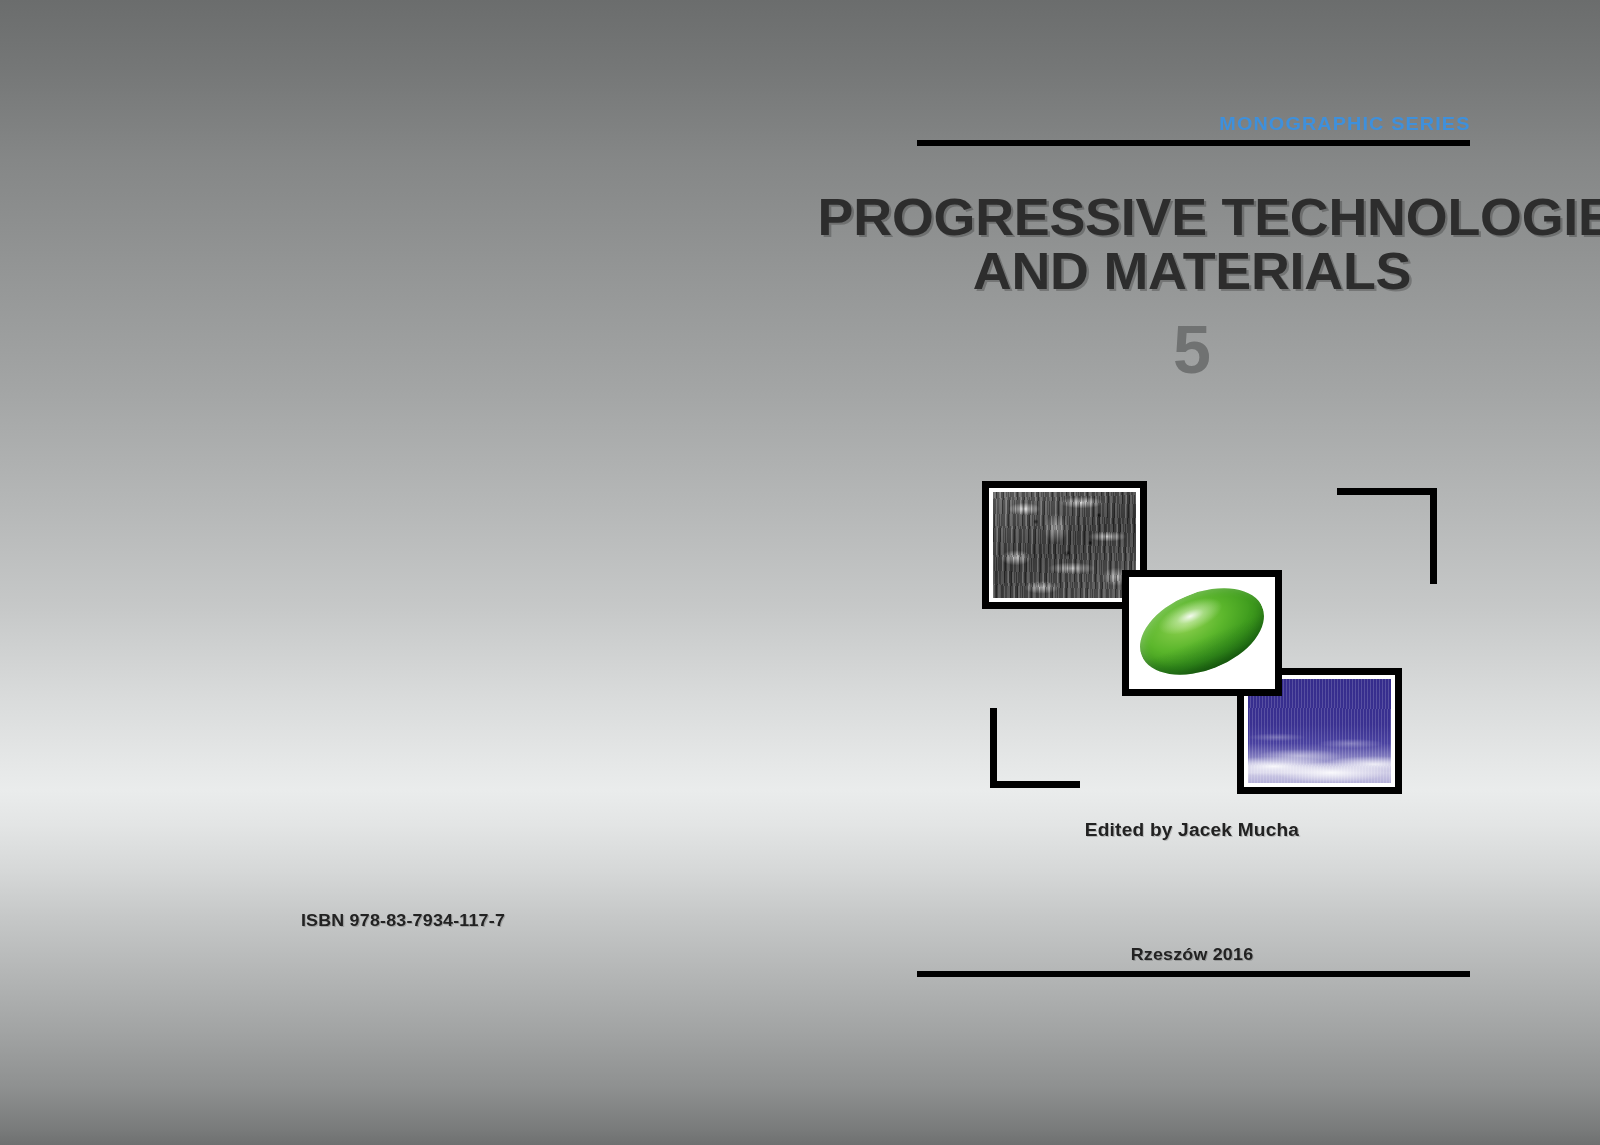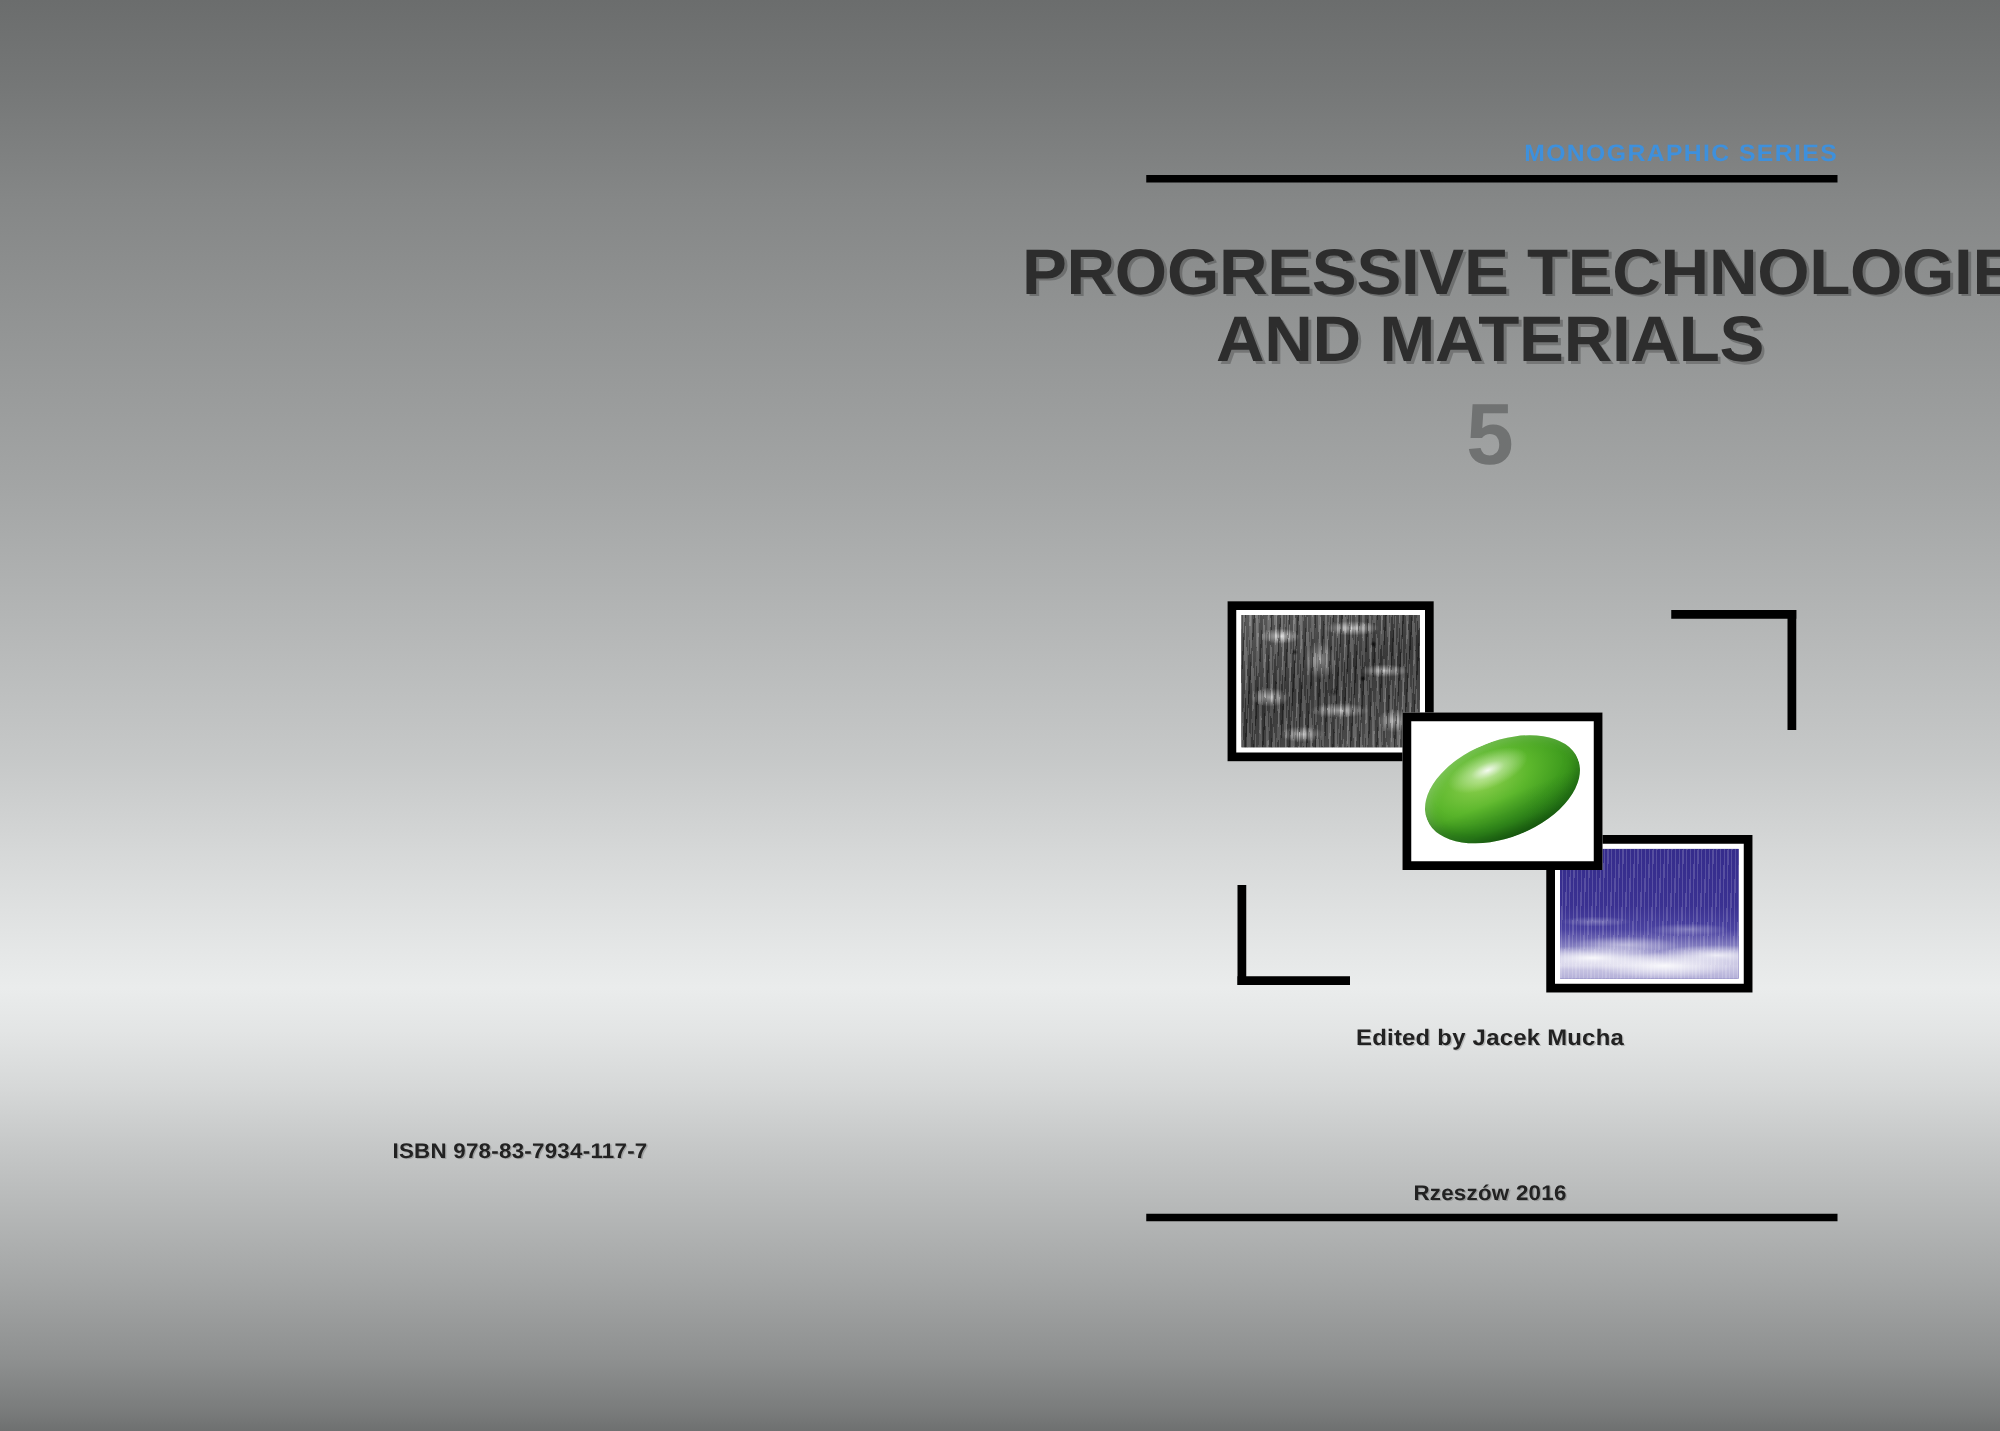--- a/index.html
+++ b/index.html
@@ -289,21 +289,21 @@
     color: #222222;
     letter-spacing: 0.2px;
     transform: scaleX(1.05);
     transform-origin: center center;
     text-shadow: 1px 1px 0 rgba(0,0,0,0.18);
   }
 
   
   .back-cover {
     position: absolute;
-    left: 16px;
+    left: 3px;
     top: 0;
     width: 800px;
     height: 1110px;
   }
   .isbn {
     position: absolute;
     left: 0;
     top: 911px;
     width: 800px;
     text-align: center;

